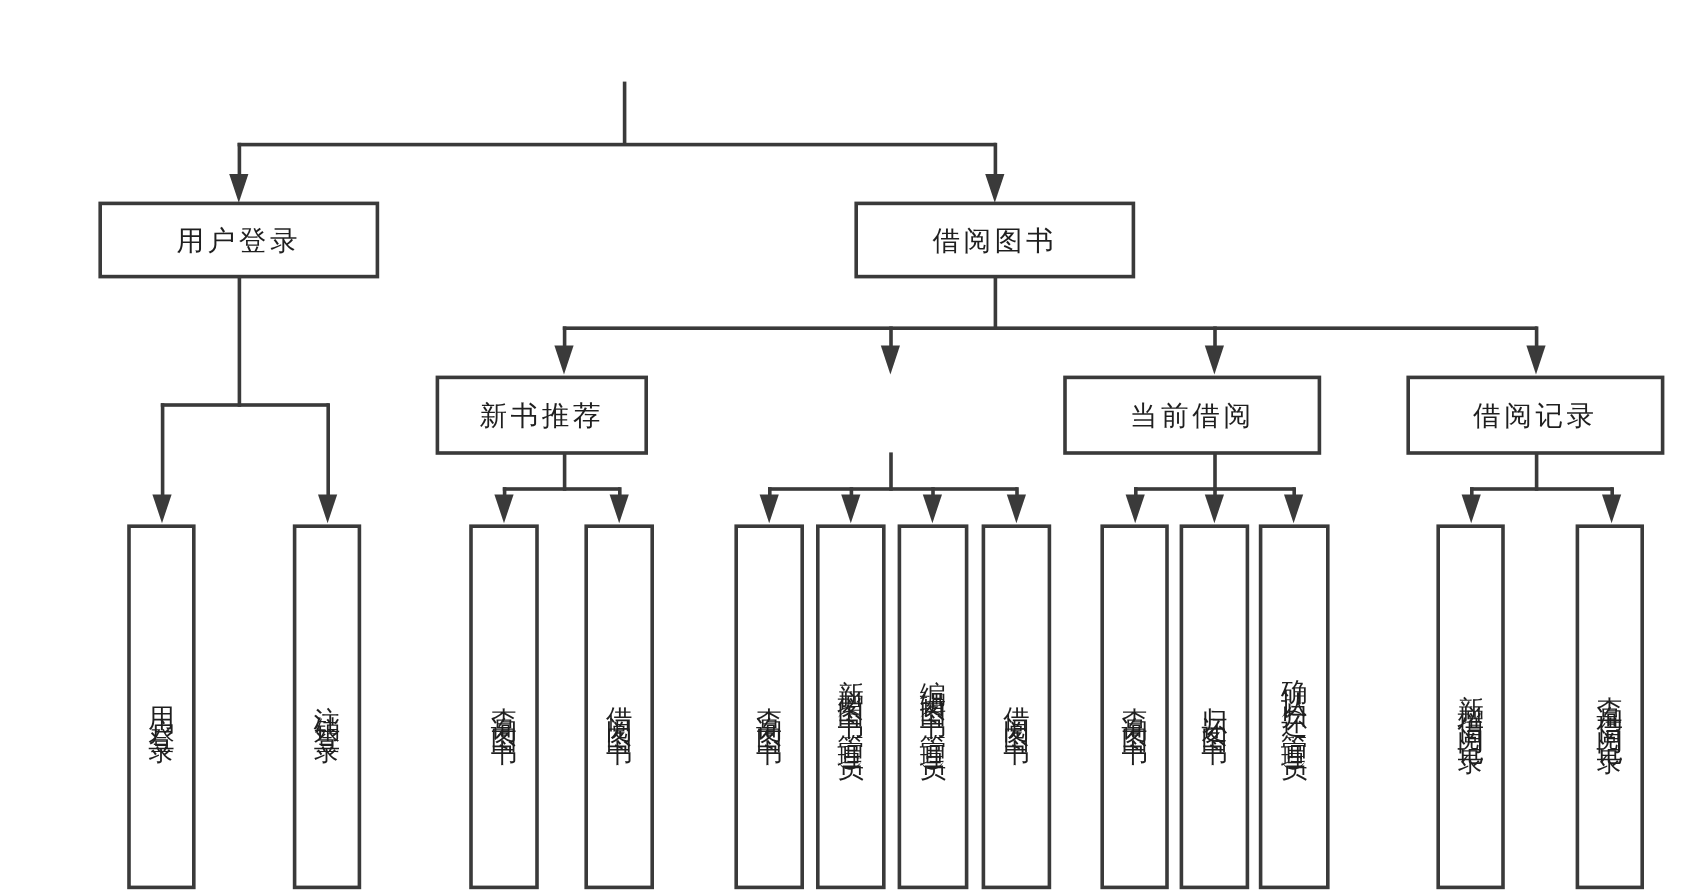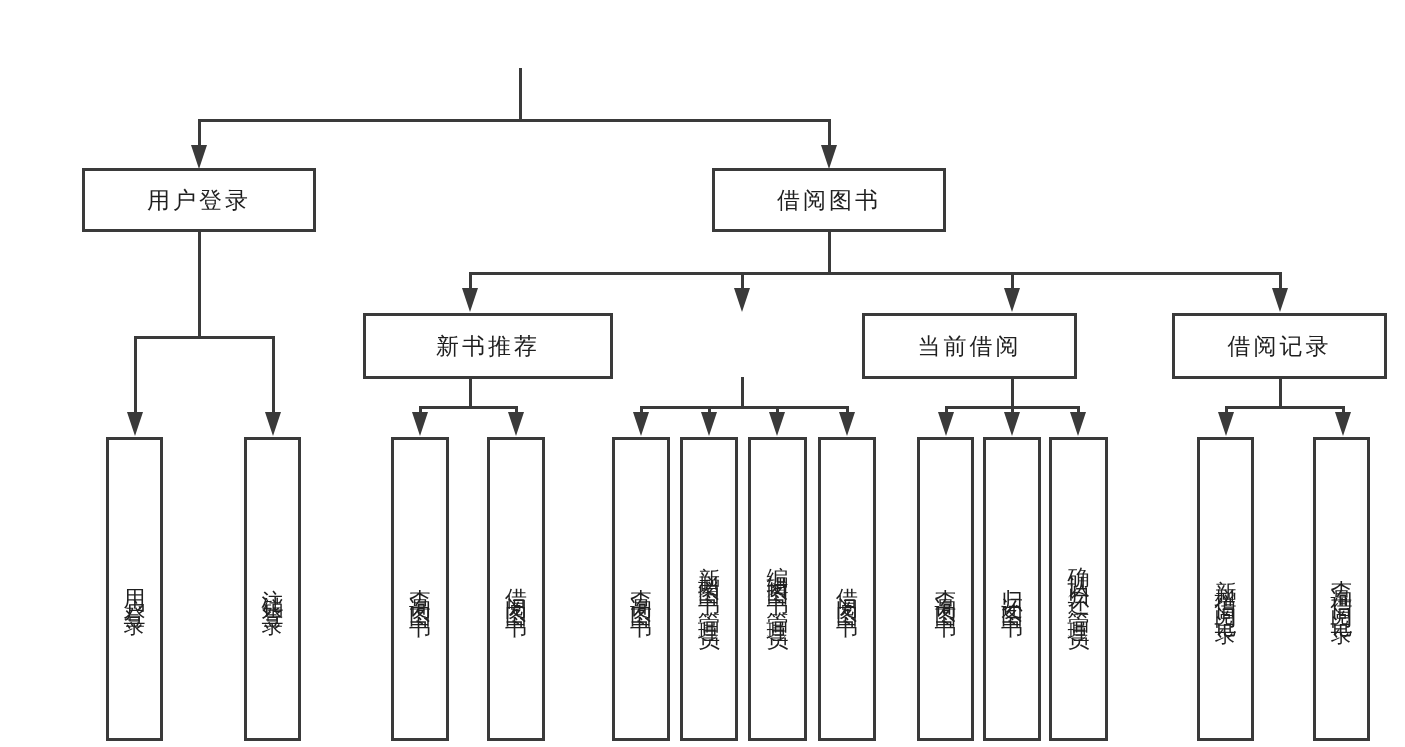--- a/index.html
+++ b/index.html
@@ -60,24 +60,24 @@
 <div id="canvas">
 
 
   <div class="node" style="left:82px;top:168px;width:234px;height:64px">
     <span>用户登录</span>
   </div>
   <div class="node" style="left:712px;top:168px;width:234px;height:64px">
     <span>借阅图书</span>
   </div>
 
-  <div class="node" style="left:363px;top:313px;width:250px;height:66px">
+  <div class="node" style="left:363px;top:313px;width:177px;height:66px">
     <span>新书推荐</span>
   </div>
-  <div class="node" style="left:862px;top:313px;width:215px;height:66px">
+  <div class="node" style="left:886px;top:313px;width:215px;height:66px">
     <span>当前借阅</span>
   </div>
   <div class="node" style="left:1172px;top:313px;width:215px;height:66px">
     <span>借阅记录</span>
   </div>
 
   <div class="leaf" style="left:106px;top:437px;width:57px;height:304px">
     <span class="vtext">用户登录</span>
   </div>
   <div class="leaf" style="left:244px;top:437px;width:57px;height:304px">

